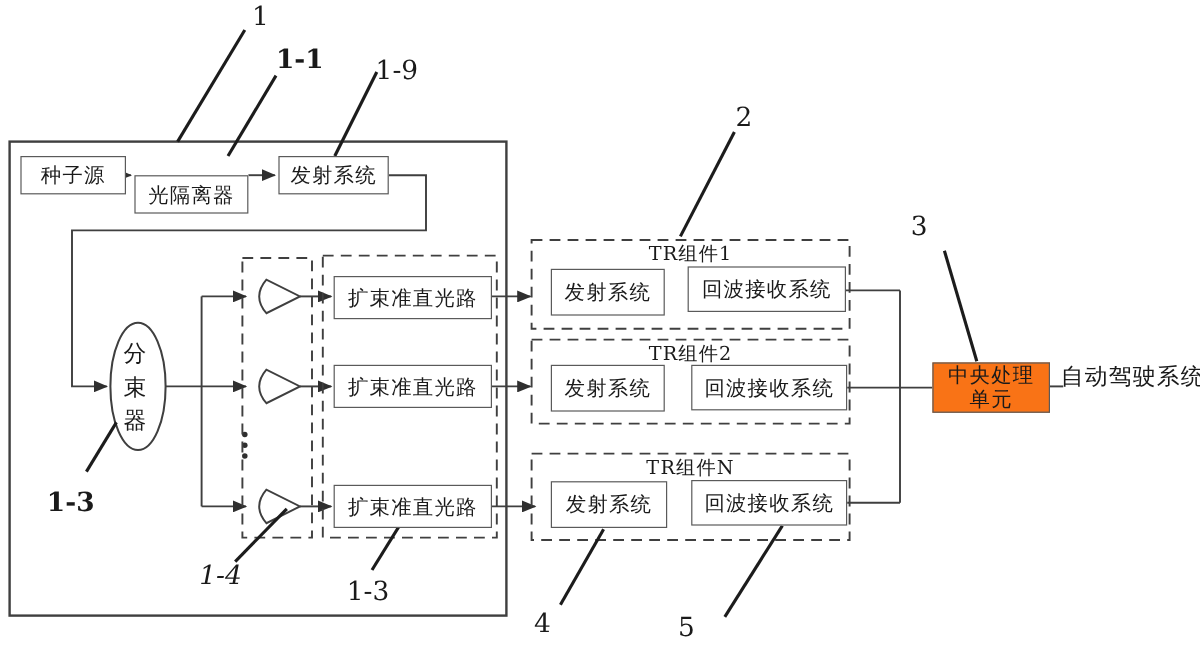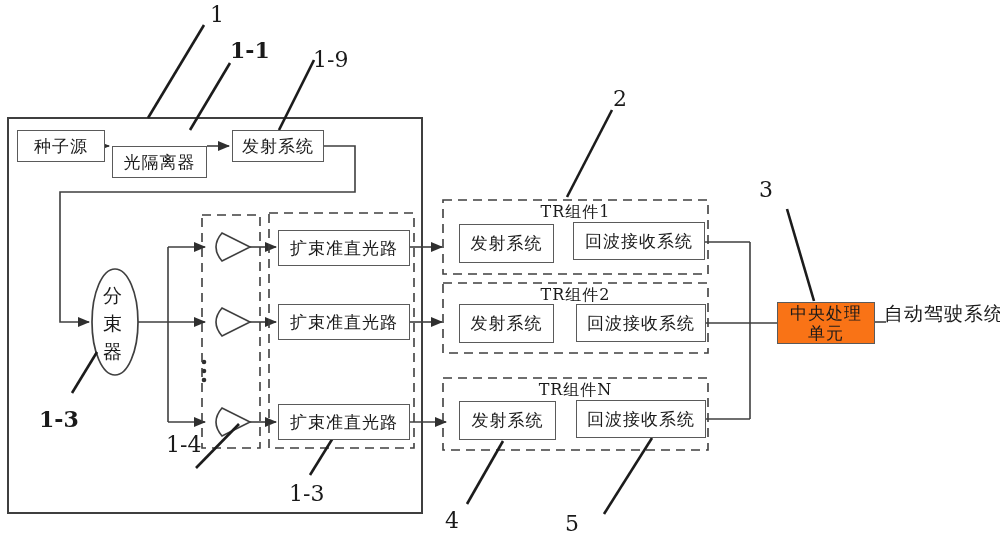--- a/index.html
+++ b/index.html
@@ -125,20 +125,20 @@
     <span>中央处理</span>
     <span>单元</span>
   </div>
 
   <div class="out-text" style="left:884px;top:301px;">自动驾驶系统</div>
 
   <div class="num" style="left:210px;top:2px;">1</div>
   <div class="num" style="left:230px;top:37px;font-weight:bold;">1-1</div>
   <div class="num" style="left:313px;top:47px;">1-9</div>
   <div class="num" style="left:39px;top:406px;font-weight:bold;">1-3</div>
-  <div class="num" style="left:166px;top:432px;">1-4</div>
+  <div class="num" style="left:166px;top:468px;font-style:italic;">1-4</div>
   <div class="num" style="left:289px;top:481px;">1-3</div>
   <div class="num" style="left:613px;top:86px;">2</div>
   <div class="num" style="left:759px;top:177px;">3</div>
   <div class="num" style="left:445px;top:508px;">4</div>
   <div class="num" style="left:565px;top:511px;">5</div>
 
 </div>
 
 </body></html>

